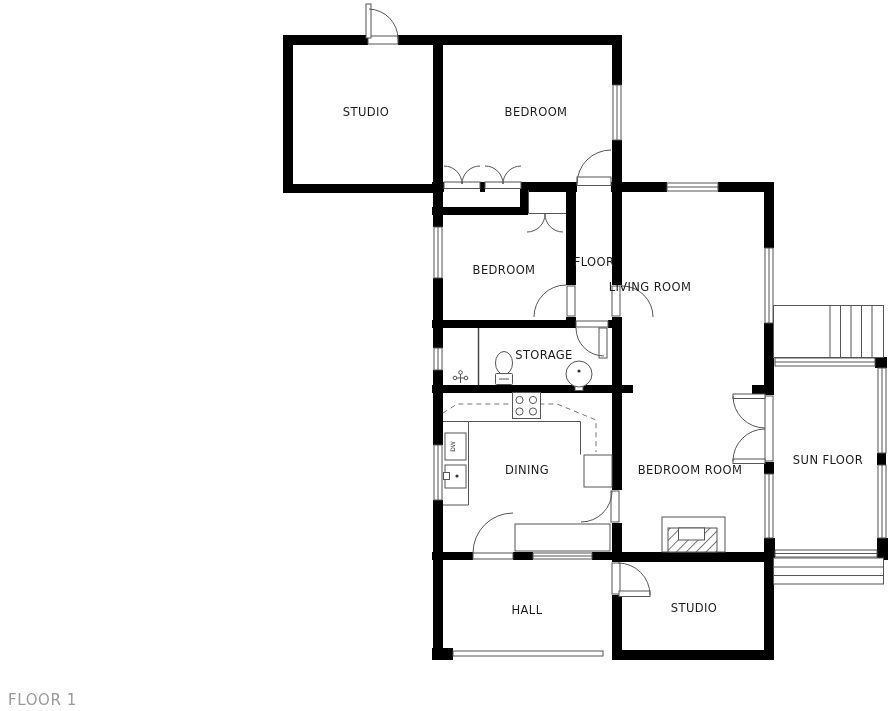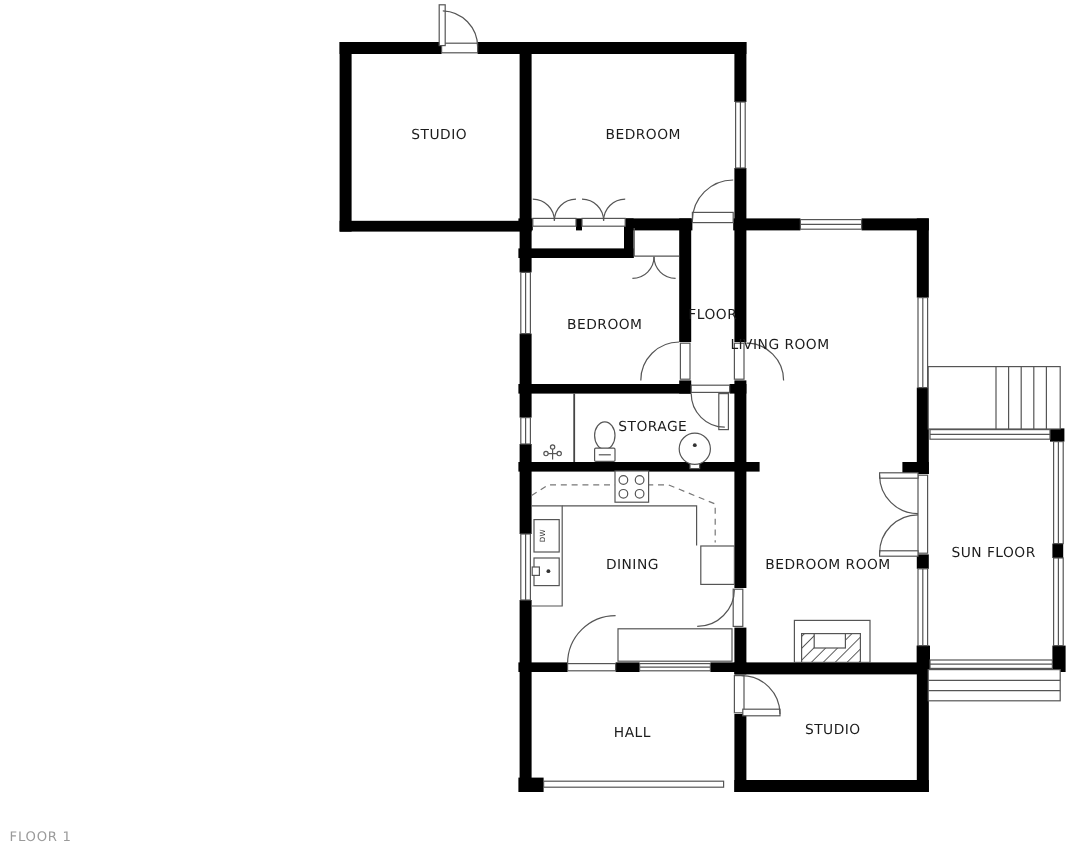--- a/index.html
+++ b/index.html
@@ -1,21 +1,21 @@
 <!DOCTYPE html>
 <html><head>
 <meta charset="utf-8">
 <style>
   html,body{margin:0;padding:0;background:#ffffff;}
   .plan{position:relative;width:894px;height:711px;background:#ffffff;overflow:hidden;
         font-family:"DejaVu Sans","Liberation Sans",sans-serif;}
   .plan svg{position:absolute;left:0;top:0;}
   .lbl{position:absolute;transform:translate(-50%,-50%);font-size:11.5px;letter-spacing:.4px;
        color:#1c1c1c;white-space:nowrap;}
-  .floor-lbl{position:absolute;left:8px;top:691px;font-size:11px;letter-spacing:.6px;color:#9a9a9a;}
+  .floor-lbl{position:absolute;left:8px;top:691px;font-size:15px;letter-spacing:.6px;color:#9a9a9a;}
 </style>
 </head>
 <body>
 
 <div class="plan">
 <svg width="894" height="711" viewBox="0 0 894 711">
   <defs>
     <pattern id="hatch" width="7" height="7" patternUnits="userSpaceOnUse" patternTransform="rotate(45)">
       <rect width="7" height="7" fill="#ffffff"></rect>
       <line x1="0" y1="0" x2="0" y2="7" stroke="#555555" stroke-width="1.6"></line>

